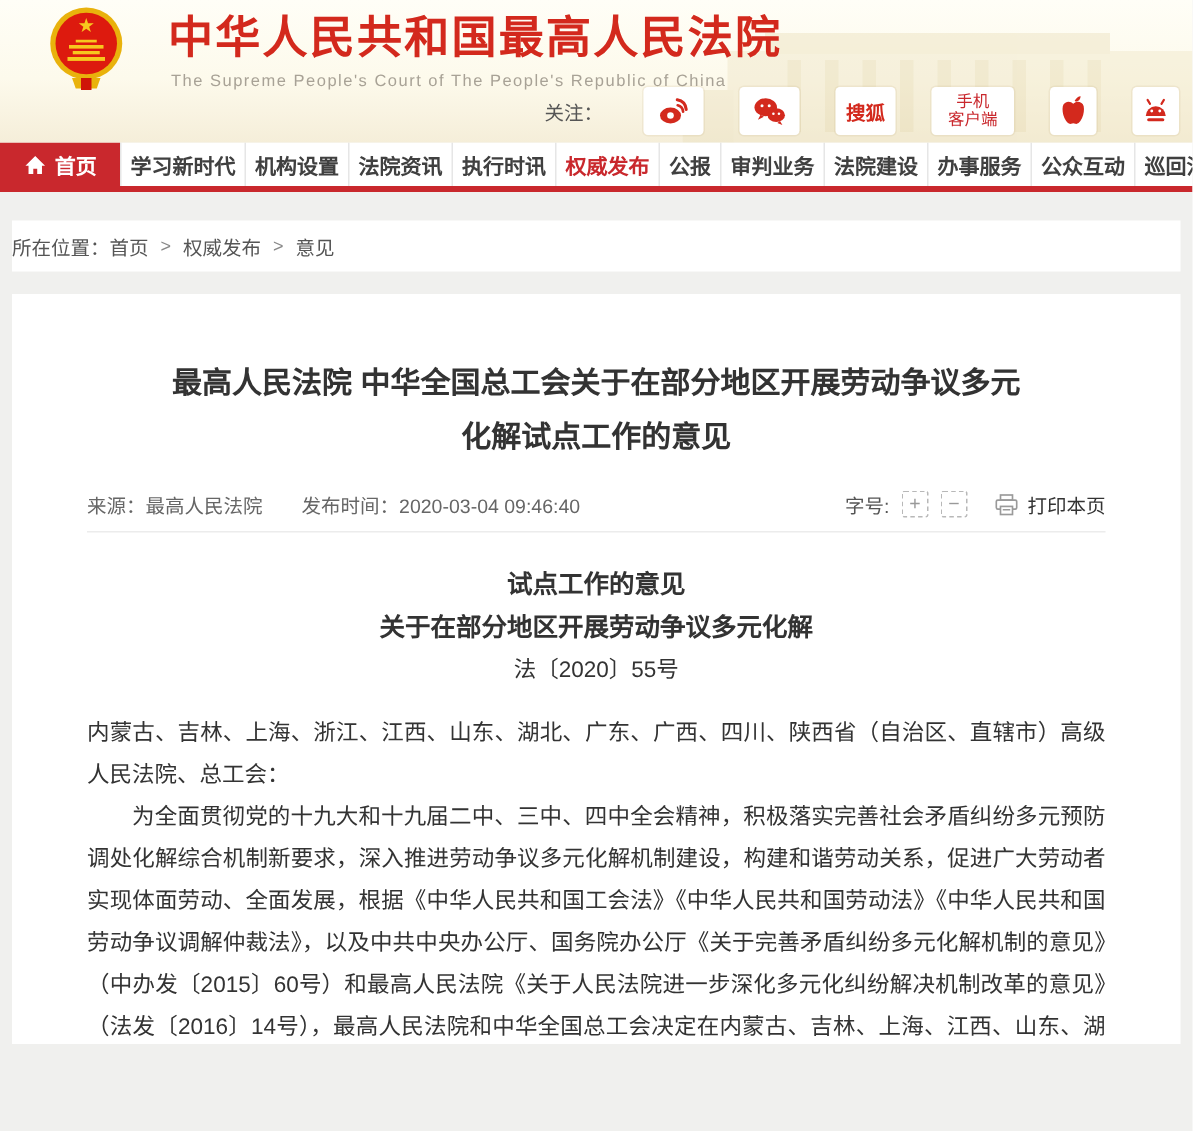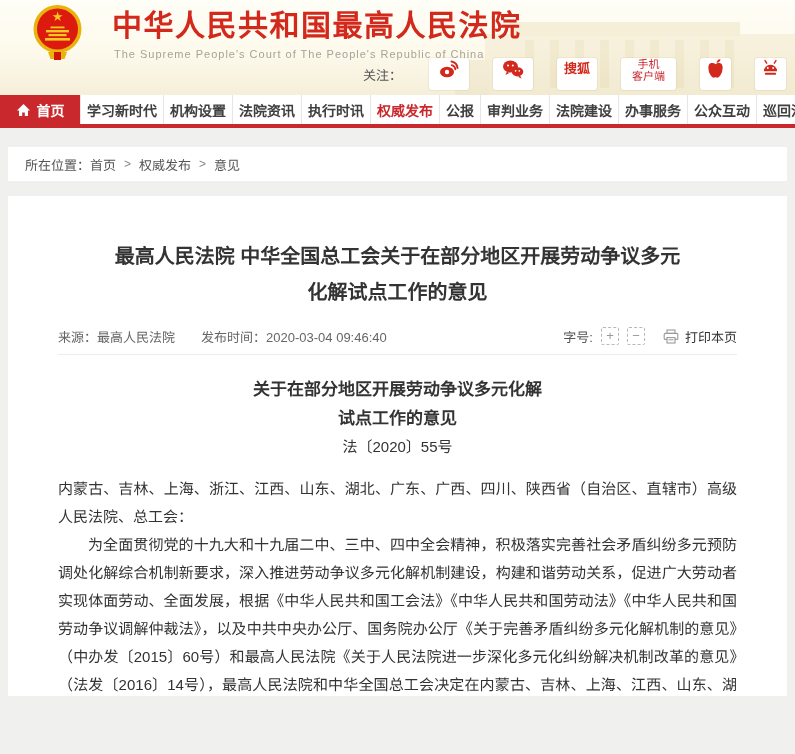--- a/index.html
+++ b/index.html
@@ -14,36 +14,36 @@
   .site-header { position: relative; height: 95px;
     background: linear-gradient(#fffef7 0%, #fdfaec 55%, #f5eed9 100%); }
   .emblem { position: absolute; left: 30px; top: 3px; width: 55px; height: 58px; }
   .title-block { position: absolute; left: 112px; top: 9px; }
   .site-title { margin: 0; font-size: 30px; font-weight: bold; color: #d3291d; letter-spacing: 1.5px; line-height: 34px; }
   .site-subtitle { margin: 5px 0 0 2px; font-size: 11px; color: #a8a296; letter-spacing: 1px; }
   .watermark { position: absolute; right: 0; top: 0; height: 95px; opacity: .45; pointer-events: none; }
 
   .social-row { position: absolute; right: 9px; top: 58px; display: flex; align-items: center; gap: 24px; }
   .follow-label { font-size: 13px; color: #555; margin-right: 3px; }
-  .social-box { background: #fff; border-radius: 3px; height: 32px; display: flex; justify-content: center; box-shadow: 0 0 0 1px rgba(180,160,110,.12); cursor: pointer; }
+  .social-box { background: #fff; border-radius: 3px; height: 32px; display: flex; align-items: center; justify-content: center; box-shadow: 0 0 0 1px rgba(180,160,110,.12); cursor: pointer; }
   .sb-icon { width: 40px; }
   .sb-sq { width: 31px; }
   .sohu-label { font-size: 13px; font-weight: bold; color: #d3291d; }
   .mobile-box { width: 55px; }
   .mobile-label { font-size: 11px; line-height: 12px; color: #c9282d; text-align: center; }
 
   
   .main-nav { display: flex; height: 29px; background: #fff; align-items: stretch; }
   .nav-home { flex: 0 0 80px; background: #c9282d; color: #fff; display: flex; align-items: center; justify-content: center; gap: 6px; font-size: 14px; font-weight: bold; cursor: pointer; }
   .nav-item { flex: 1 1 auto; display: flex; align-items: center; justify-content: center; border-left: 1px solid #e6e6e6; font-size: 14px; font-weight: bold; color: #404040; text-decoration: none; cursor: pointer; padding: 0 6px; white-space: nowrap; }
   .nav-item.active { color: #c9282d; }
   .nav-redbar { height: 4px; background: #c9282d; }
 
   
-  .crumb-bar { margin: 19px 8px 0; background: #fff; height: 34px; display: flex; align-items: center; padding-left: 17px; font-size: 13px; color: #555; }
+  .crumb-bar { margin: 19px 8px 0; background: #fff; height: 34px; display: flex; align-items: center; font-size: 13px; color: #555; }
   .crumb-link { color: #555; text-decoration: none; cursor: pointer; }
   .crumb-sep { margin: 0 8px; color: #888; font-size: 12px; }
 
   
   .content { margin: 15px 8px 0; background: #fff; height: 500px; overflow: hidden; }
   .article-title { margin: 0 auto; padding-top: 42px; width: 585px; text-align: center; font-size: 20px; font-weight: bold; color: #333; line-height: 36px; }
 
   .meta-row { display: flex; align-items: center; padding: 0 50px; margin-top: 14px; height: 24px; font-size: 13px; color: #666; }
   .meta-item { margin-right: 26px; white-space: nowrap; }
   .meta-right { margin-left: auto; display: flex; align-items: center; gap: 8px; }
@@ -210,22 +210,22 @@
           <line x1="5.5" y1="10.8" x2="10.5" y2="10.8" stroke="#9a9a9a" stroke-width="1"></line>
         </svg>
         <span>打印本页</span>
       </span>
     </span>
   </div>
 
   <div class="divider"></div>
 
   <div class="doc-headings">
+    <p class="doc-h">试点工作的意见</p>
     <p class="doc-h">关于在部分地区开展劳动争议多元化解</p>
-    <p class="doc-h">试点工作的意见</p>
     <p class="doc-no">法〔2020〕55号</p>
   </div>
 
   <div class="article-body">
     <p class="para">内蒙古、吉林、上海、浙江、江西、山东、湖北、广东、广西、四川、陕西省（自治区、直辖市）高级人民法院、总工会：</p>
     <p class="para indent">为全面贯彻党的十九大和十九届二中、三中、四中全会精神，积极落实完善社会矛盾纠纷多元预防调处化解综合机制新要求，深入推进劳动争议多元化解机制建设，构建和谐劳动关系，促进广大劳动者实现体面劳动、全面发展，根据《中华人民共和国工会法》《中华人民共和国劳动法》《中华人民共和国劳动争议调解仲裁法》，以及中共中央办公厅、国务院办公厅《关于完善矛盾纠纷多元化解机制的意见》（中办发〔2015〕60号）和最高人民法院《关于人民法院进一步深化多元化纠纷解决机制改革的意见》（法发〔2016〕14号），最高人民法院和中华全国总工会决定在内蒙古、吉林、上海、江西、山东、湖北、广东、四川等省（自治区、直辖市），以及陕西省西安市、浙江省宁波市和广西壮族自治区北海市开展劳动争议多元化解试点工作。现提出如下意见：</p>
   </div>
 </main>
 
 </body></html>

